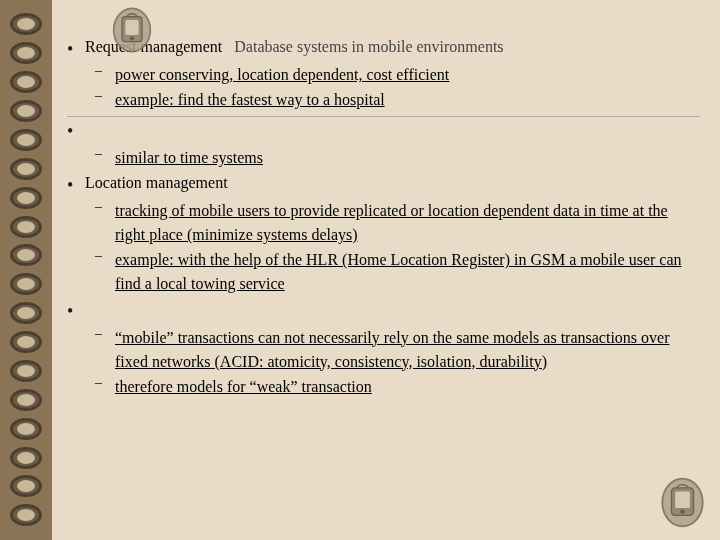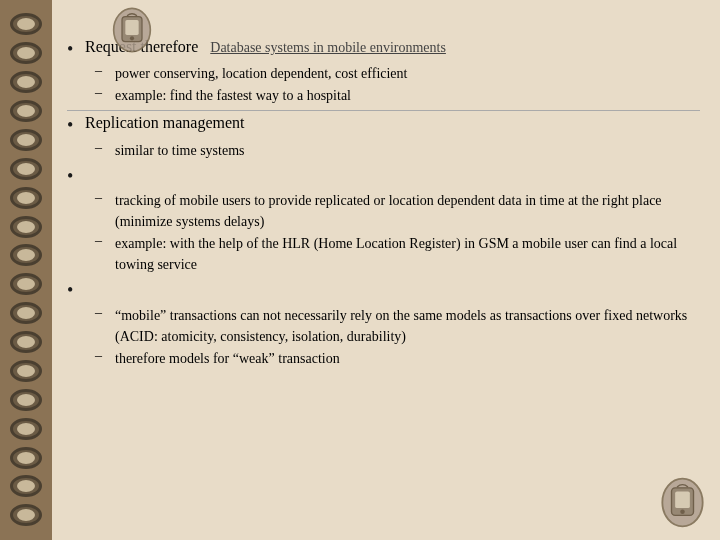--- a/index.html
+++ b/index.html
@@ -93,29 +93,29 @@
     }
 
     .dash {
       min-width: 16px;
       margin-right: 4px;
       font-size: 14px;
     }
 
     .sub-text {
       flex: 1;
-      font-size: 14px;
+      font-size: 16px;
       line-height: 1.5;
+      text-decoration: underline;
     }
 
     .title-inline {
-      font-size: 14px;
+      font-size: 16px;
       color: #444;
       font-style: normal;
-      text-decoration: underline;
     }
 
     
     .phone-icon-bottom {
       position: absolute;
       bottom: 10px;
       right: 10px;
       width: 55px;
       height: 55px;
       opacity: 0.85;
@@ -176,50 +176,50 @@
         <path d="M24 13 Q30 8 36 13" stroke="#5a4a35" stroke-width="1.5" fill="none"></path>
       </svg>
     </div>
 
     <div class="content-wrapper">
 
       <div class="section-gap">
         <div class="bullet-item">
           <span class="bullet-dot">•</span>
           <span class="bullet-text">
-            <span>Request therefore</span>
+            <span>Request management</span>
             &nbsp;&nbsp;<span class="title-inline">Database systems in mobile environments</span>
           </span>
         </div>
         <div class="sub-item">
           <span class="dash">–</span>
           <span class="sub-text">power conserving, location dependent, cost efficient</span>
         </div>
         <div class="sub-item">
           <span class="dash">–</span>
           <span class="sub-text">example: find the fastest way to a hospital</span>
         </div>
       </div>
 
       <hr style="border:none; border-top:1px solid #aaa; margin: 3px 0 3px 0;">
 
       <div class="section-gap">
         <div class="bullet-item">
           <span class="bullet-dot">•</span>
-          <span class="bullet-text">Replication management</span>
         </div>
         <div class="sub-item">
           <span class="dash">–</span>
           <span class="sub-text">similar to time systems</span>
         </div>
       </div>
 
       <div class="section-gap">
         <div class="bullet-item">
           <span class="bullet-dot">•</span>
+          <span class="bullet-text">Location management</span>
         </div>
         <div class="sub-item">
           <span class="dash">–</span>
           <span class="sub-text">tracking of mobile users to provide replicated or location dependent data in time at the right place (minimize systems delays)</span>
         </div>
         <div class="sub-item">
           <span class="dash">–</span>
           <span class="sub-text">example: with the help of the HLR (Home Location Register) in GSM a mobile user can find a local towing service</span>
         </div>
       </div>

